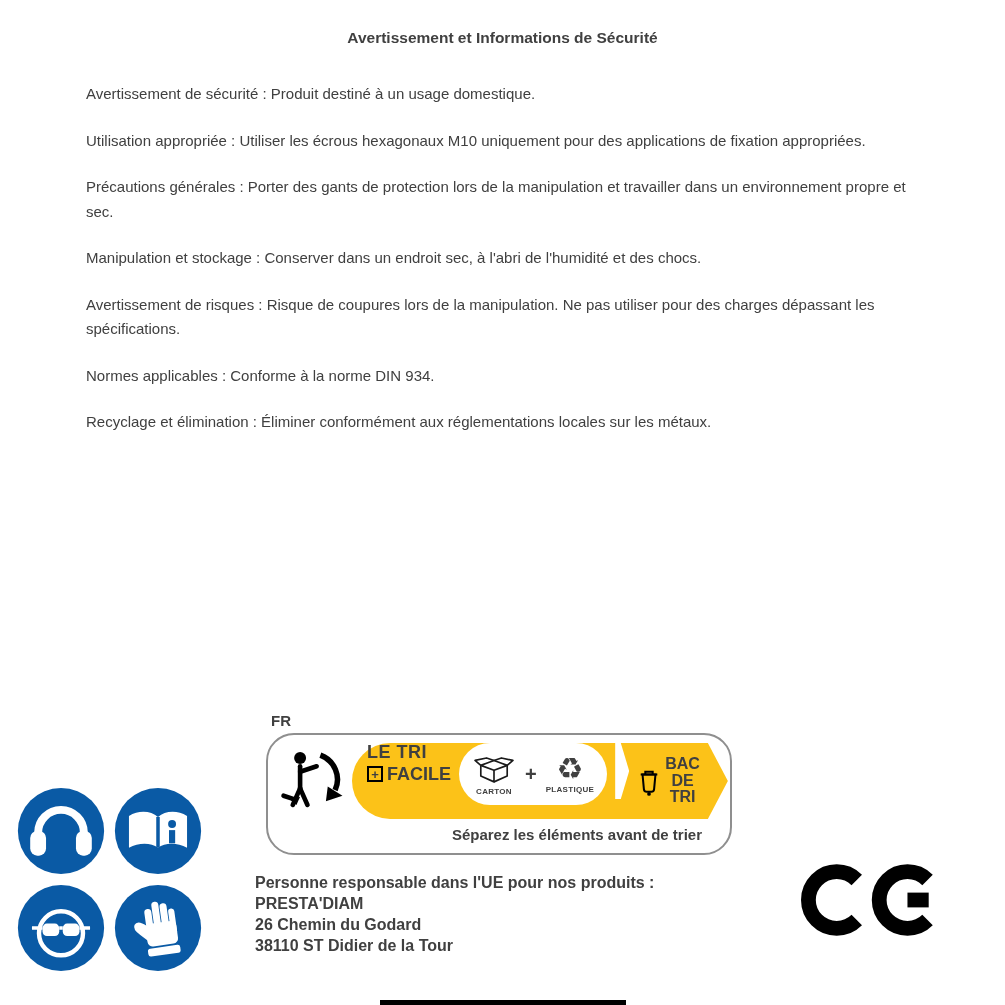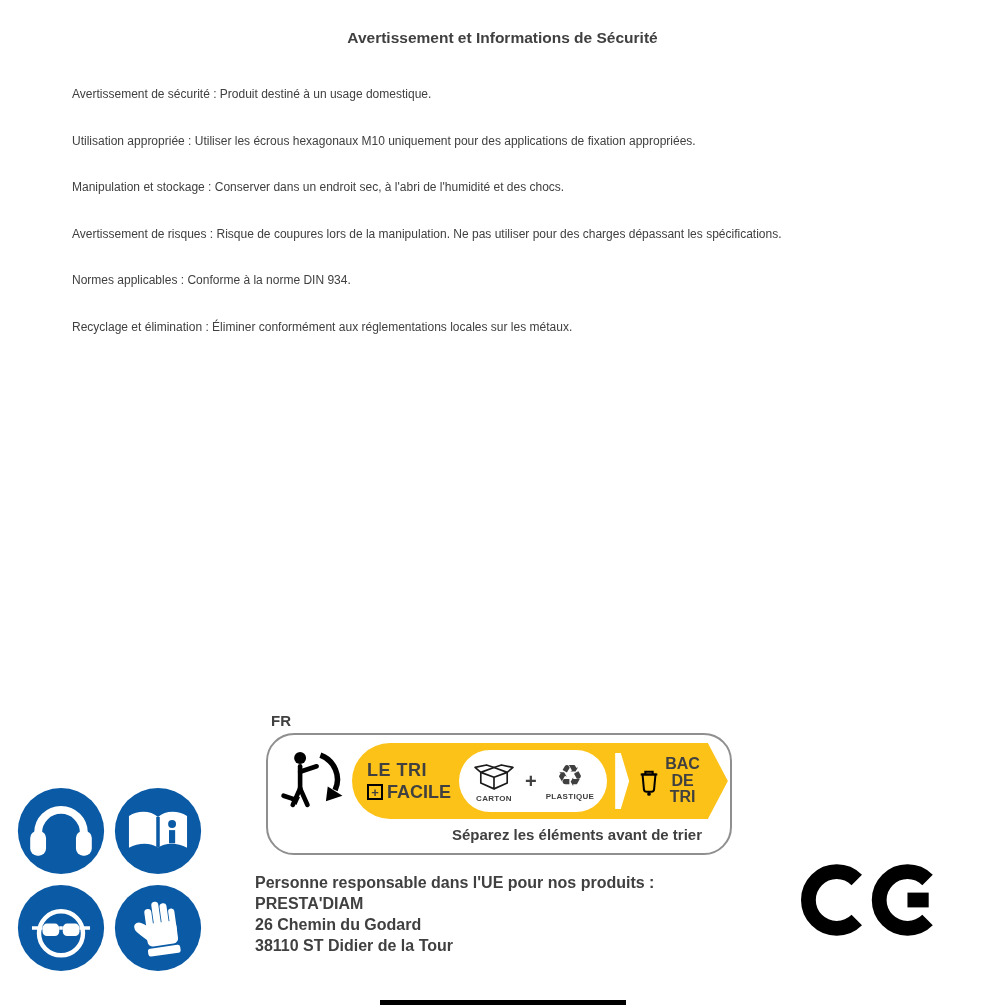--- a/index.html
+++ b/index.html
@@ -10,21 +10,21 @@
   html,body{margin:0;padding:0;background:#fff;}
   .page{
     position:relative;width:1005px;height:1005px;background:#fff;
     font-family:"Liberation Sans",sans-serif;color:#404040;overflow:hidden;
   }
   .title{
     position:absolute;top:29px;left:0;width:100%;text-align:center;
     font-size:15.5px;font-weight:bold;margin:0;
   }
   .body-text{position:absolute;left:72px;top:82px;width:868px;}
-  .body-text p{margin:0 0 22px;font-size:12px;line-height:24.5px;}
+  .body-text p{margin:0 14px 22px;font-size:15px;line-height:24.5px;}
 
   
   .icons-grid{
     position:absolute;left:17px;top:787px;
     display:grid;grid-template-columns:88px 88px;grid-auto-rows:88px;gap:9px;
   }
   .m-icon svg{width:88px;height:88px;display:block;}
   .blue-bg{fill:var(--blue);}
 
   
@@ -34,21 +34,21 @@
     border:2px solid #8f8f8f;border-radius:28px;background:#fff;
     padding:6px 6px 2px 6px;
   }
   .tri-row{display:flex;align-items:center;height:80px;}
   .triman-wrap{flex:0 0 auto;width:78px;display:flex;justify-content:center;}
   .triman-wrap svg{width:70px;height:74px;}
   .yellow-band{
     flex:1;height:76px;background:var(--yellow);
     border-radius:38px 0 0 38px;
     clip-path:polygon(0 0, calc(100% - 20px) 0, 100% 50%, calc(100% - 20px) 100%, 0 100%);
-    display:flex;align-items:center;gap:8px;padding-left:15px;
+    display:flex;gap:8px;padding-left:15px;
   }
   .tri-text{display:flex;flex-direction:column;gap:4px;line-height:1;}
   .le-tri{font-size:18px;font-weight:bold;letter-spacing:.5px;}
   .facile-row{display:flex;align-items:center;gap:4px;}
   .plus-box{
     font-size:13px;font-weight:bold;border:2px solid #000;width:16px;height:16px;
     display:flex;align-items:center;justify-content:center;line-height:1;
   }
   .facile{font-size:18px;font-weight:bold;}
   .white-capsule{
@@ -83,20 +83,21 @@
 </head>
 <body>
 
 <div class="page">
 
   <h1 class="title">Avertissement et Informations de Sécurité</h1>
 
   <div class="body-text">
     <p>Avertissement de sécurité : Produit destiné à un usage domestique.</p>
     <p>Utilisation appropriée : Utiliser les écrous hexagonaux M10 uniquement pour des applications de fixation appropriées.</p>
+    <p>Précautions générales : Porter des gants de protection lors de la manipulation et travailler dans un environnement propre et sec.</p>
     <p>Manipulation et stockage : Conserver dans un endroit sec, à l'abri de l'humidité et des chocs.</p>
     <p>Avertissement de risques : Risque de coupures lors de la manipulation. Ne pas utiliser pour des charges dépassant les spécifications.</p>
     <p>Normes applicables : Conforme à la norme DIN 934.</p>
     <p>Recyclage et élimination : Éliminer conformément aux réglementations locales sur les métaux.</p>
   </div>
 
   <div class="icons-grid">
     <div class="m-icon">
       <svg viewBox="0 0 100 100">
         <circle class="blue-bg" cx="50" cy="50" r="49"></circle>

